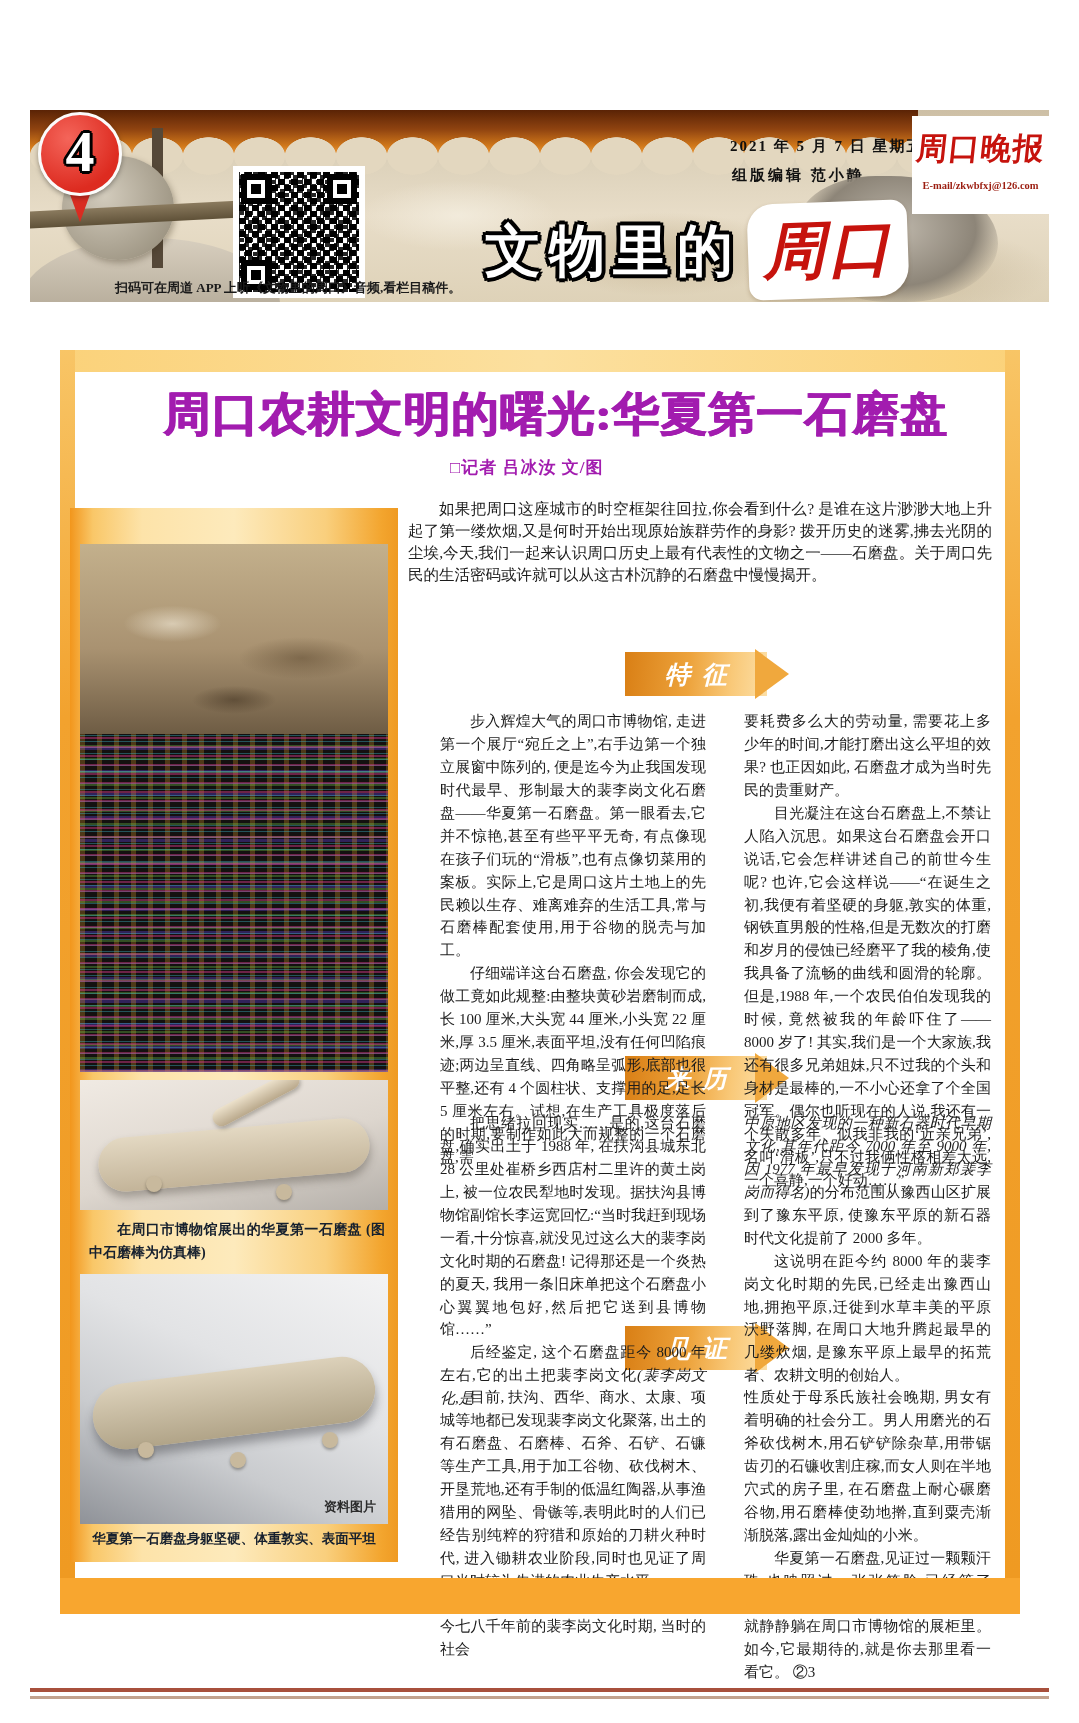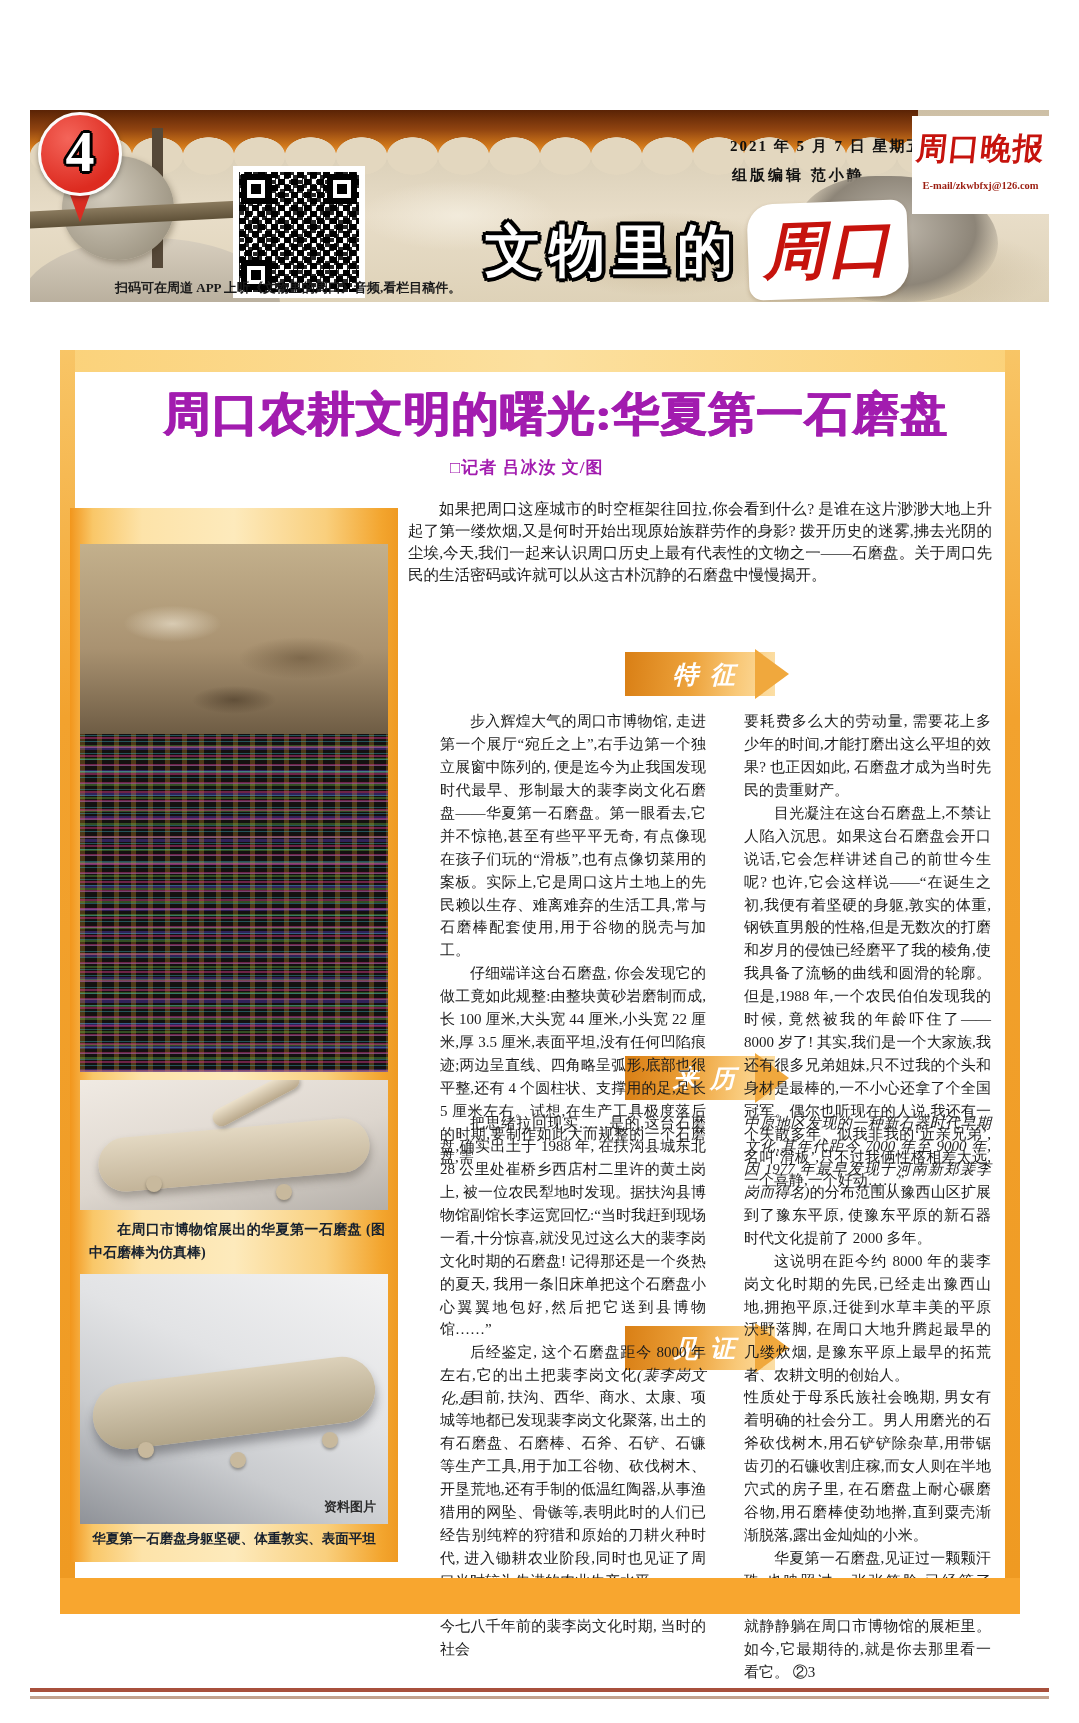--- a/index.html
+++ b/index.html
@@ -114,21 +114,21 @@
     background:linear-gradient(205deg,#f3f3f4 0%,#e2e3e5 40%,#c9cbce 68%,#8f9298 100%);}
   .slab3{position:absolute;left:12px;top:96px;width:284px;height:66px;border-radius:34px;transform:rotate(-7deg);
     background:linear-gradient(180deg,#dcd1ba,#b1a488);box-shadow:0 8px 10px rgba(50,50,55,.4);}
   .credit{position:absolute;right:12px;bottom:8px;font-size:13px;font-weight:bold;color:#2b2b2b;}
   .caption1{position:absolute;left:19px;top:710px;width:296px;font-size:14px;font-weight:bold;color:#16202e;
     line-height:1.65;text-indent:2em;text-align:justify;}
   .caption2{position:absolute;left:0;top:1022px;width:328px;text-align:center;font-size:13.5px;font-weight:bold;color:#16202e;}
 
   
   .pennant{position:absolute;left:625px;width:130px;height:44px;display:flex;align-items:center;justify-content:center;
-    padding-left:20px;color:#fff;font-size:25px;font-weight:bold;font-style:italic;letter-spacing:12px;
+    padding-left:12px;color:#fff;font-size:25px;font-weight:bold;font-style:italic;letter-spacing:12px;
     font-family:"Liberation Serif",serif;
     background:linear-gradient(95deg,#d97f15 0%,#eda33c 45%,#f9c979 75%,#fcdfa6 100%);}
   .pennant::after{content:"";position:absolute;left:130px;top:-3px;width:0;height:0;
     border-top:25px solid transparent;border-bottom:25px solid transparent;border-left:34px solid #f0a83d;}
   .p-tezheng{top:652px;} .p-laili{top:1056px;} .p-jianzheng{top:1326px;text-align:right;}
 
   
   .col{position:absolute;text-align:justify;font-size:15px;line-height:1.53;color:#1c1c1c;}
   .col p{margin:0;text-indent:2em;}
   .col p.noindent{text-indent:0;}

